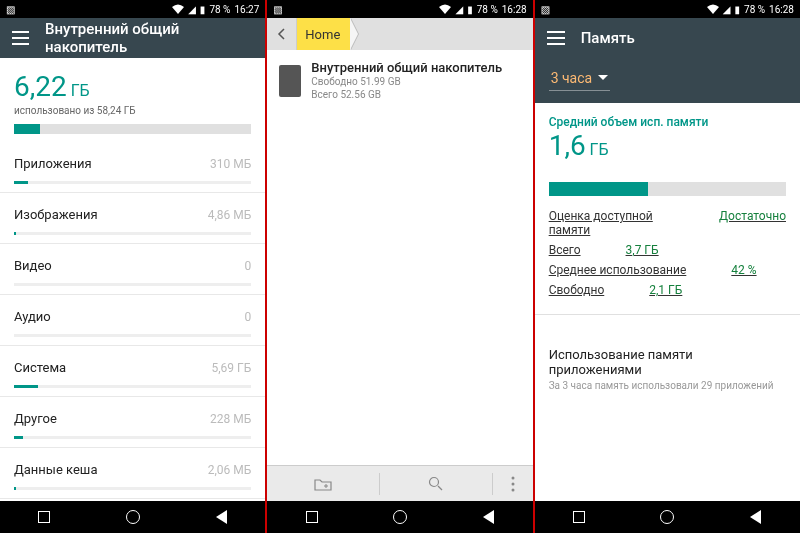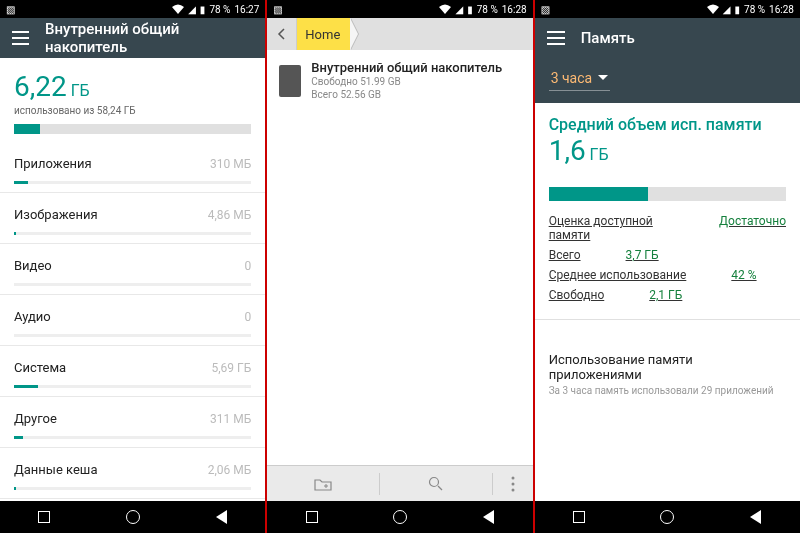--- a/index.html
+++ b/index.html
@@ -46,21 +46,21 @@
 .file-title { font-size: 13px; color: #222; font-weight: 500; }
 .file-sub { font-size: 10px; color: #888; line-height: 1.3; }
 .file-toolbar { height: 36px; background: #eaeaea; display: flex; align-items: center; border-top: 1px solid #ccc; }
 .ft-item { flex: 1; display: flex; align-items: center; justify-content: center; color: #777; }
 .ft-sep { width: 1px; height: 22px; background: #ccc; }
 
 
 .dropdown-row { background: #37474f; padding: 8px 14px 12px; }
 .dropdown { display: inline-flex; align-items: center; gap: 6px; border-bottom: 1px solid rgba(255,255,255,0.4); padding: 4px 2px; color: #fdba74; font-size: 14px; }
 .mem-header { padding: 12px 14px 10px; }
-.mem-label { font-size: 16px; color: #009688; font-weight: 500; }
+.mem-label { font-size: 12px; color: #009688; font-weight: 500; }
 .mem-progress { height: 14px; background: #e0e0e0; margin: 10px 14px 0; position: relative; }
 .mem-fill { height: 100%; background: #009688; }
 .mem-stats { padding: 10px 14px 14px; border-bottom: 1px solid #e0e0e0; }
 .stat-row { display: flex; font-size: 12px; color: #333; padding: 3px 0; text-decoration: underline; }
 .stat-row .v { color: #15803d; margin-left: 45px; }
 .mem-apps { padding: 12px 14px; }
 .mem-apps-title { font-size: 13px; color: #222; margin-top: 20px; }
 .mem-apps-sub { font-size: 10px; color: #999; margin-top: 3px; }
 
 
@@ -151,21 +151,21 @@
             <span class="cat-label">Система</span>
             <span class="cat-value">5,69 ГБ</span>
           </div>
           <div class="cat-bar">
             <div class="cat-bar-fill" style="width:10%"></div>
           </div>
         </div>
         <div class="category">
           <div class="cat-row">
             <span class="cat-label">Другое</span>
-            <span class="cat-value">311 МБ</span>
+            <span class="cat-value">228 МБ</span>
           </div>
           <div class="cat-bar">
             <div class="cat-bar-fill" style="width:4%"></div>
           </div>
         </div>
         <div class="category">
           <div class="cat-row">
             <span class="cat-label">Данные кеша</span>
             <span class="cat-value">2,06 МБ</span>
           </div>

